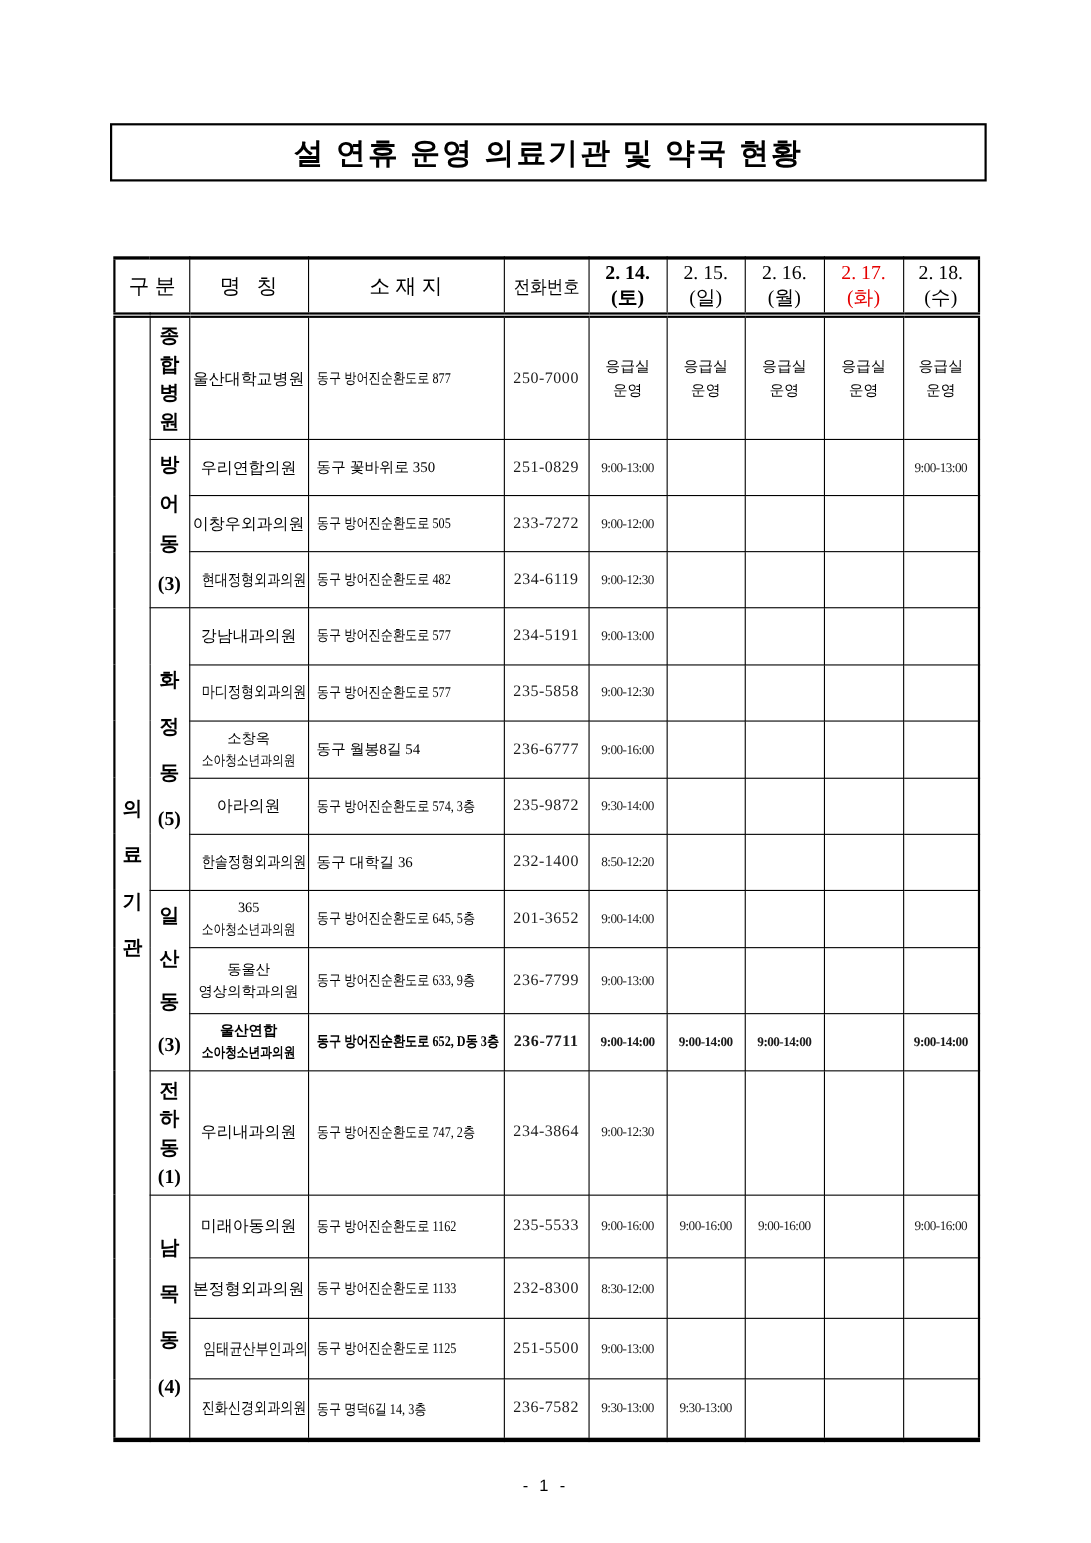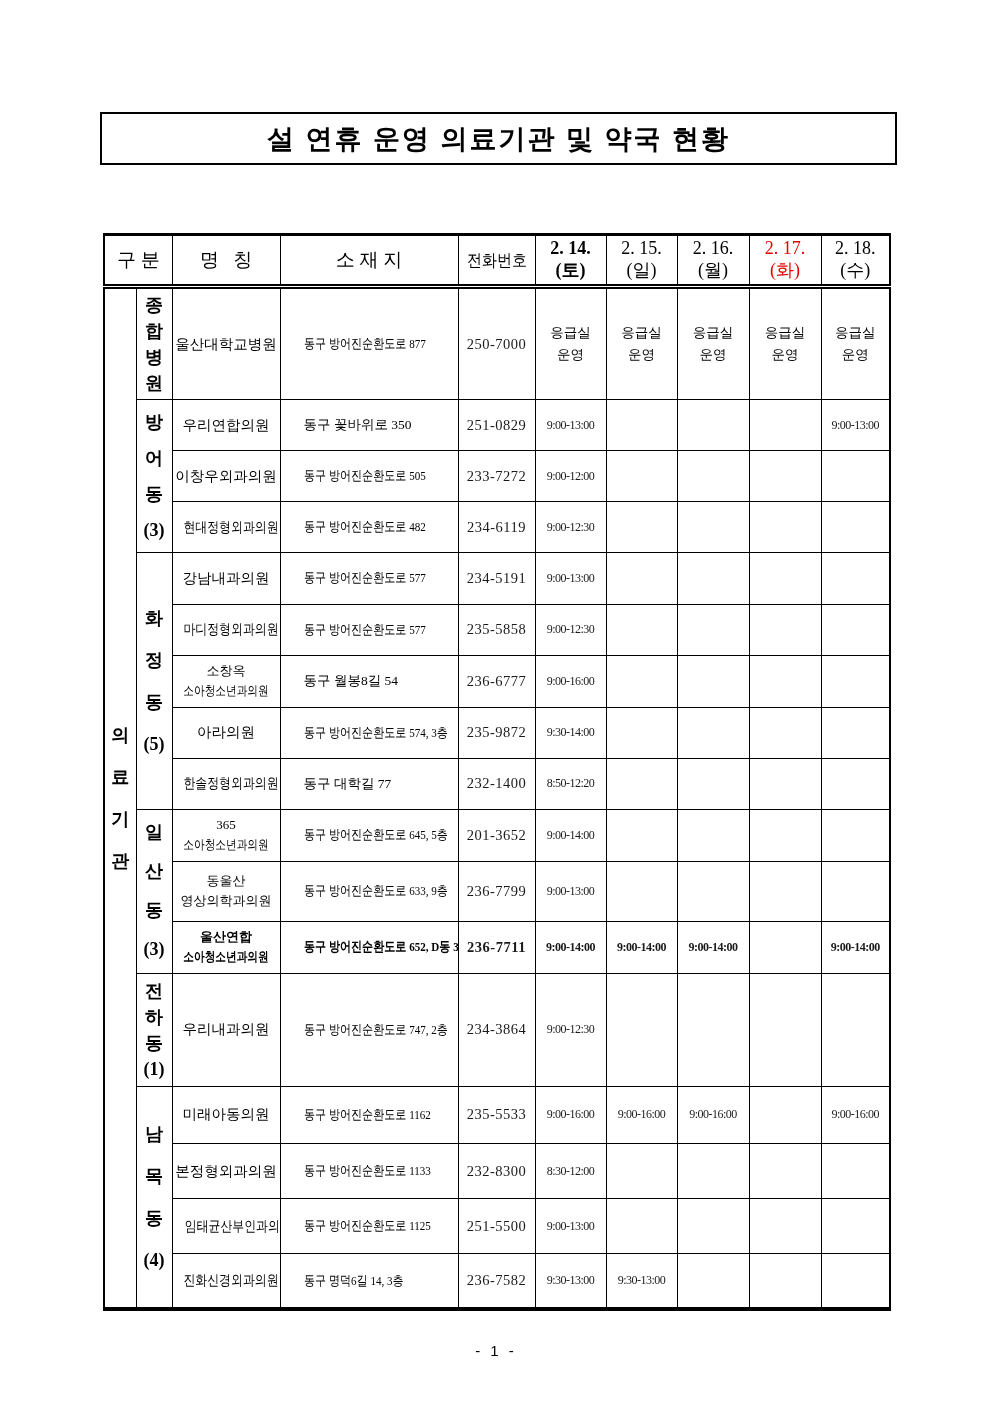--- a/index.html
+++ b/index.html
@@ -49,21 +49,21 @@
   
   .vcell { padding:0; }
   .vstack { display:flex; flex-direction:column; align-items:center; justify-content:center; }
   .vchar { font-size:18px; font-weight:bold; white-space:nowrap; }
   .category-label .vchar { font-weight:bold; }
   
   .name-cell { font-size:14.5px; }
   .name-cell div { white-space:nowrap; }
   .name-cell.two-line div { font-size:13px; line-height:1.55; }
   .tight { display:inline-block; transform:scaleX(0.82); white-space:nowrap; }
-  .addr-cell { text-align:left; padding-left:23px; font-size:13.5px; }
+  .addr-cell { text-align:left; padding-left:7px; font-size:13.5px; }
   .addr-cell span { white-space:nowrap; }
   .addr-cell .tight { transform-origin:left center; }
   .phone-cell { font-size:14.5px; letter-spacing:0.5px; color:#1a1a1a;
     font-family:"Liberation Serif","DejaVu Serif",serif; }
   .time-cell { font-size:12px; letter-spacing:-0.5px; white-space:nowrap; color:#1a1a1a; }
   .time-cell.er { font-size:13.5px; letter-spacing:0; color:#000; }
   .time-cell.er div { line-height:1.6; white-space:nowrap; }
   
   .page-num {
     position:absolute; left:0; right:0; top:1342px; text-align:center;
@@ -265,21 +265,21 @@
             <td class="time-cell">9:30-14:00</td>
             <td class="time-cell"></td>
             <td class="time-cell"></td>
             <td class="time-cell"></td>
             <td class="time-cell"></td>
           </tr>
           <tr style="height: 51px;">
             <td class="name-cell">
               <div><span class="tight">한솔정형외과의원</span></div>
             </td>
-            <td class="addr-cell"><span>동구 대학길 77</span></td>
+            <td class="addr-cell"><span>동구 대학길 36</span></td>
             <td class="phone-cell">232-1400</td>
             <td class="time-cell">8:50-12:20</td>
             <td class="time-cell"></td>
             <td class="time-cell"></td>
             <td class="time-cell"></td>
             <td class="time-cell"></td>
           </tr>
           <tr style="height: 52px;">
             <td class="vcell" rowspan="3">
               <div class="vstack district-label" style="height: 162px;">

